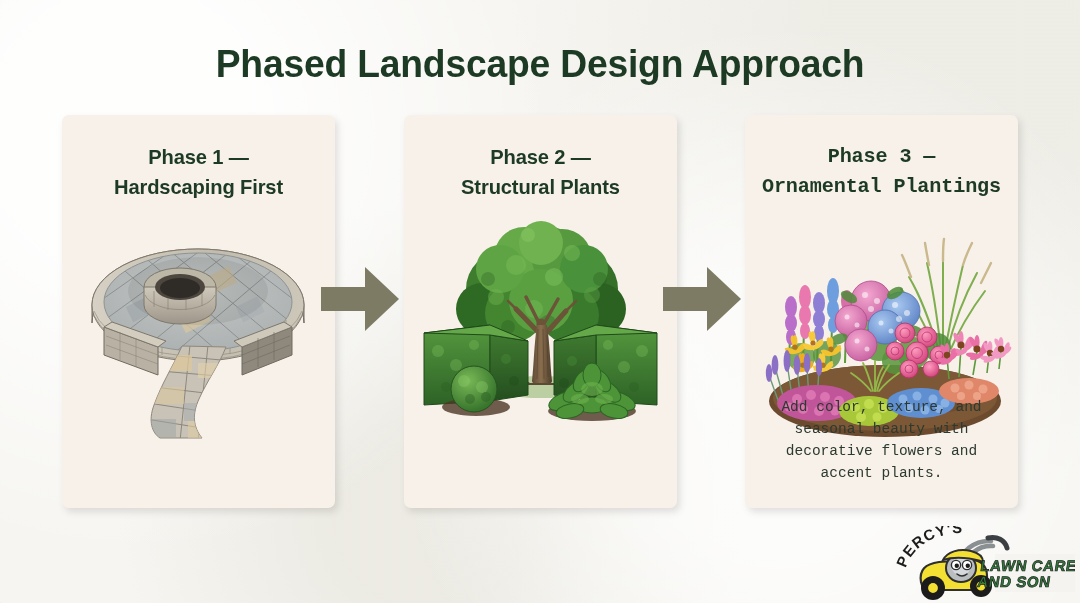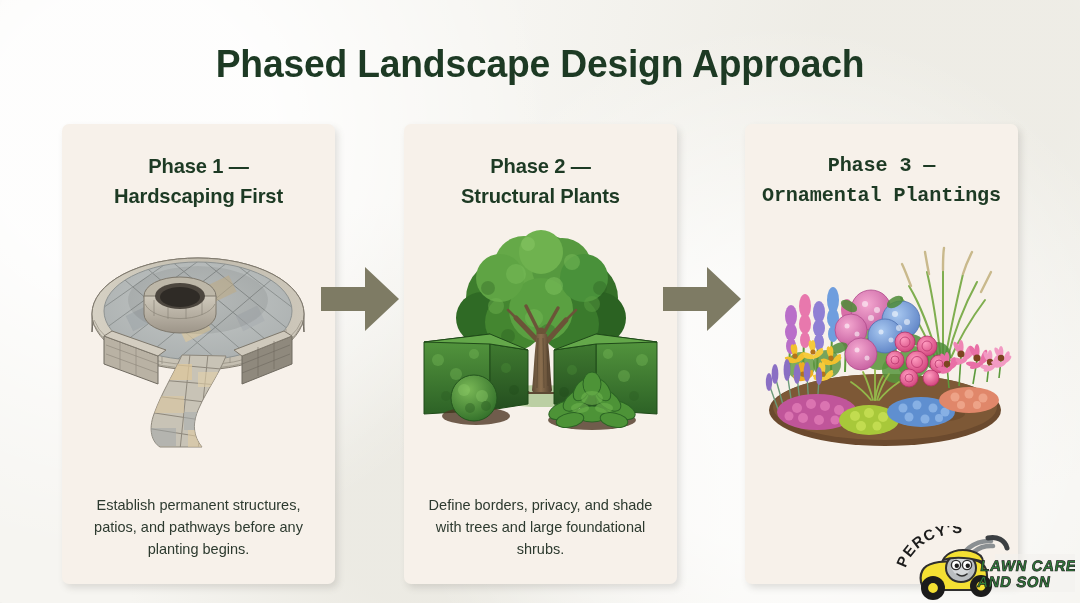--- a/index.html
+++ b/index.html
@@ -48,22 +48,22 @@
     color: #1d3a24;
     font-family: "Liberation Sans", sans-serif;
     transform: scaleX(.955);
     transform-origin: center;
     white-space: nowrap;
   }
 
   
   .card {
     position: absolute;
-    top: 124px;
-    height: 460px;
+    top: 115px;
+    height: 393px;
     background: #f7f1ea;
     border-radius: 7px;
     box-shadow: 3px 4px 7px rgba(90,85,75,.17);
     overflow: hidden;
   }
   #card-1 { left: 62px;  width: 273px; }
   #card-2 { left: 404px; width: 273px; }
   #card-3 { left: 745px; width: 273px; font-family: Liberation Mono, monospace; }
 
   .card-heading {
@@ -210,21 +210,20 @@
           <rect x="104" y="150" width="26" height="16" fill="#ddc79b" opacity=".75"></rect>
           <rect x="136" y="158" width="26" height="15" fill="#e3d0a8" opacity=".6"></rect>
           <rect x="92" y="182" width="30" height="17" fill="#dac79e" opacity=".6"></rect>
           <rect x="122" y="198" width="28" height="18" fill="#a7adaf" opacity=".55"></rect>
           <rect x="86" y="214" width="28" height="18" fill="#9fa6a8" opacity=".5"></rect>
           <rect x="126" y="216" width="28" height="18" fill="#e0cba3" opacity=".6"></rect>
         </g>
       </svg>
     </div>
 
-    <div class="card-body">Establish permanent structures, patios, and pathways before any planting begins.</div>
   </div>
 
   <div class="card" id="card-2">
     <div class="card-heading">
       <span>Phase 2 —</span><br>
       <span>Structural Plants</span>
     </div>
 
     <div class="card-art">
       <svg viewBox="0 0 273 240" xmlns="http://www.w3.org/2000/svg">
@@ -347,21 +346,20 @@
           <ellipse cx="210" cy="206" rx="14" ry="7" transform="rotate(12 210 206)"></ellipse>
         </g>
         <g fill="#6bb14c" opacity=".65">
           <ellipse cx="188" cy="184" rx="11" ry="7"></ellipse>
           <ellipse cx="176" cy="194" rx="9" ry="5"></ellipse>
           <ellipse cx="200" cy="194" rx="9" ry="5"></ellipse>
         </g>
       </svg>
     </div>
 
-    <div class="card-body">Define borders, privacy, and shade with trees and large foundational shrubs.</div>
   </div>
 
   <div class="card" id="card-3">
     <div class="card-heading">
       <span>Phase 3 —</span><br>
       <span>Ornamental Plantings</span>
     </div>
 
     <div class="card-art">
       <svg viewBox="0 0 273 240" xmlns="http://www.w3.org/2000/svg">
@@ -681,20 +679,21 @@
             <circle cx="210" cy="183" r="4.5"></circle>
               <circle cx="224" cy="180" r="4.5"></circle>
               <circle cx="238" cy="184" r="4.5"></circle>
             <circle cx="216" cy="191" r="4"></circle>
               <circle cx="232" cy="191" r="4"></circle>
           </g>
         </g>
       </svg>
     </div>
 
+    <div class="card-body">Add color, texture, and seasonal beauty with decorative flowers and accent plants.</div>
   </div>
 
   <div class="arrow" id="arrow-1">
     <svg viewBox="0 0 78 64" xmlns="http://www.w3.org/2000/svg">
       <path d="M0 20 L44 20 L44 0 L78 32 L44 64 L44 44 L0 44 Z" fill="#7e7b64"></path>
     </svg>
   </div>
 
   <div class="arrow" id="arrow-2">
     <svg viewBox="0 0 78 64" xmlns="http://www.w3.org/2000/svg">

